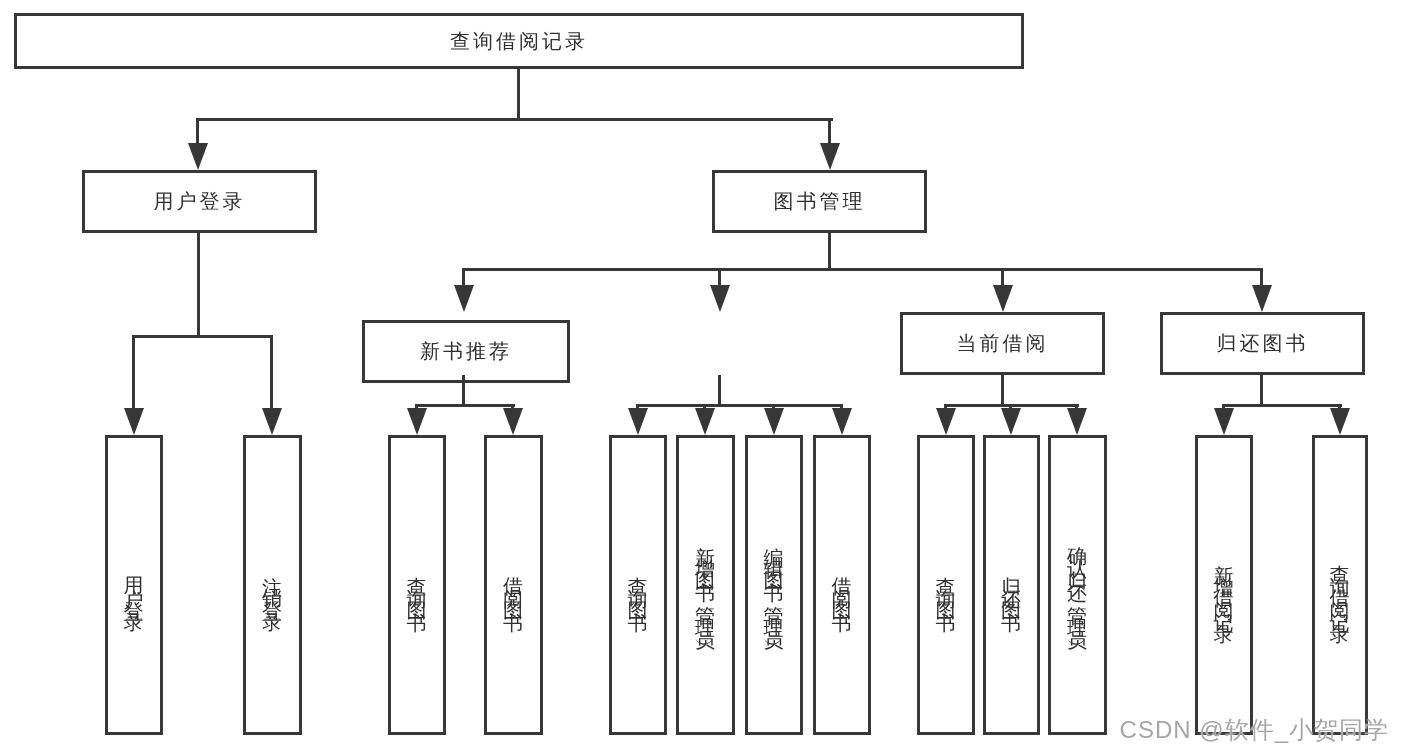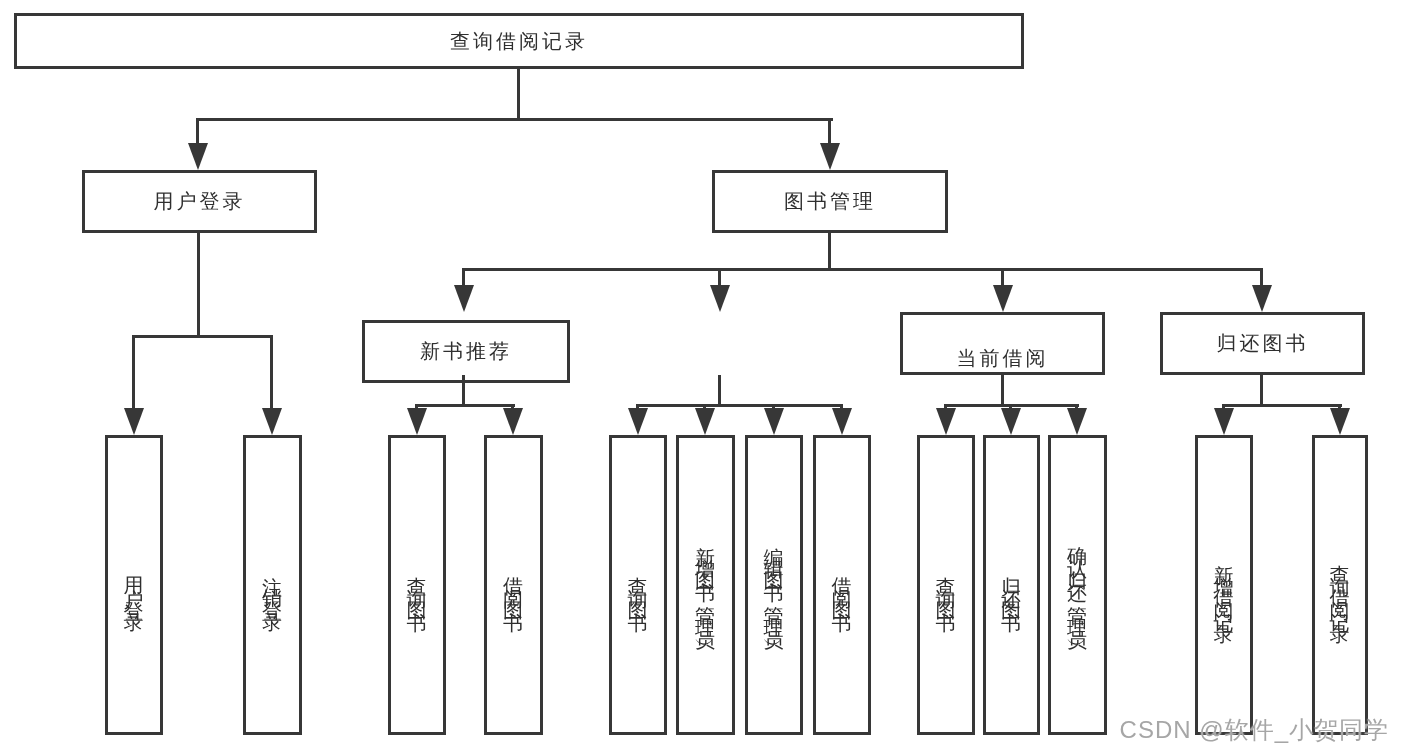--- a/index.html
+++ b/index.html
@@ -44,21 +44,21 @@
   <div class="line" style="left:517px; top:69px; width:3px; height:49px;"></div>
   <div class="line" style="left:196px; top:118px; width:637px; height:3px;"></div>
   <div class="line" style="left:196px; top:118px; width:3px; height:27px;"></div>
   <div class="arrow" style="left:188px; top:143px;"></div>
   <div class="line" style="left:828px; top:118px; width:3px; height:27px;"></div>
   <div class="arrow" style="left:820px; top:143px;"></div>
 
   <div class="box hbox" style="left:82px; top:170px; width:235px; height:63px;">
     <span>用户登录</span>
   </div>
-  <div class="box hbox" style="left:712px; top:170px; width:236px; height:63px;">
+  <div class="box hbox" style="left:712px; top:170px; width:215px; height:63px;">
     <span>图书管理</span>
   </div>
 
   <div class="line" style="left:197px; top:233px; width:3px; height:102px;"></div>
   <div class="line" style="left:132px; top:335px; width:141px; height:3px;"></div>
   <div class="line" style="left:132px; top:335px; width:3px; height:75px;"></div>
   <div class="arrow" style="left:124px; top:408px;"></div>
   <div class="line" style="left:270px; top:335px; width:3px; height:75px;"></div>
   <div class="arrow" style="left:262px; top:408px;"></div>
 
@@ -69,21 +69,21 @@
   <div class="line" style="left:718px; top:268px; width:3px; height:20px;"></div>
   <div class="arrow" style="left:710px; top:285px;"></div>
   <div class="line" style="left:1001px; top:268px; width:3px; height:20px;"></div>
   <div class="arrow" style="left:993px; top:285px;"></div>
   <div class="line" style="left:1260px; top:268px; width:3px; height:20px;"></div>
   <div class="arrow" style="left:1252px; top:285px;"></div>
 
   <div class="box hbox" style="left:362px; top:320px; width:208px; height:63px;">
     <span>新书推荐</span>
   </div>
-  <div class="box hbox" style="left:900px; top:312px; width:205px; height:63px;align-items:flex-end;">
+  <div class="box hbox" style="left:900px; top:312px; width:205px; height:63px;">
     <span>当前借阅</span>
   </div>
   <div class="box hbox" style="left:1160px; top:312px; width:205px; height:63px;">
     <span>归还图书</span>
   </div>
 
   <div class="line" style="left:462px; top:375px; width:3px; height:29px;"></div>
   <div class="line" style="left:415px; top:404px; width:100px; height:3px;"></div>
   <div class="line" style="left:415px; top:404px; width:3px; height:8px;"></div>
   <div class="arrow" style="left:407px; top:408px;"></div>

